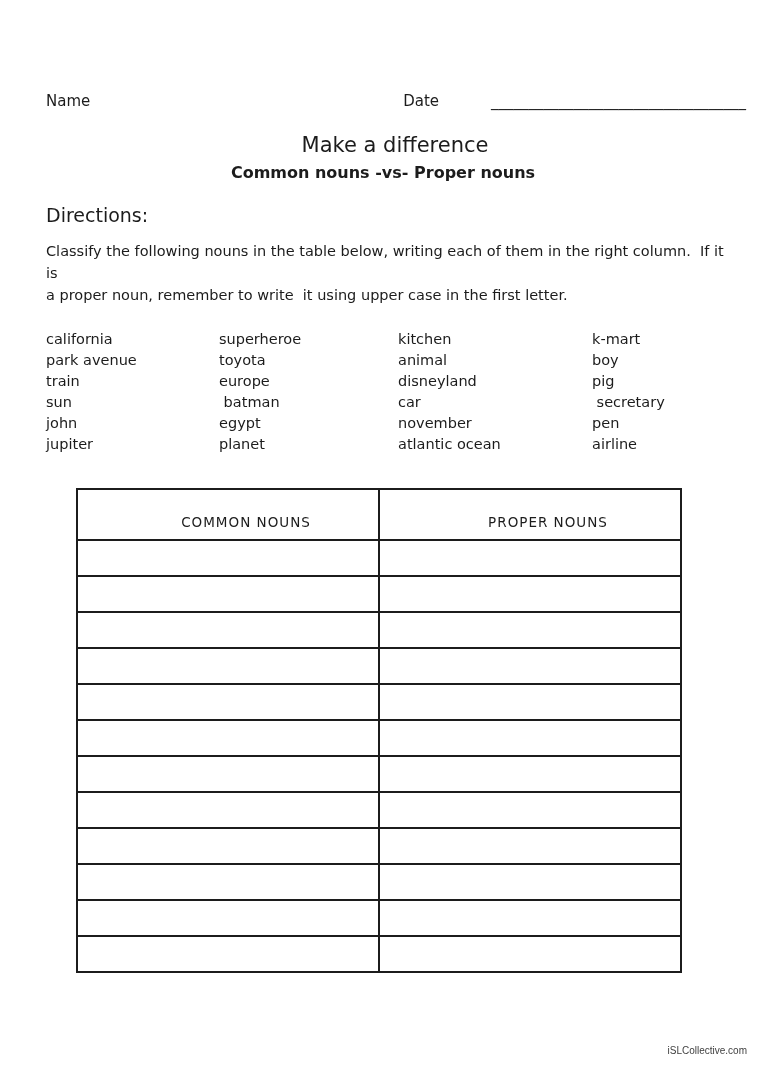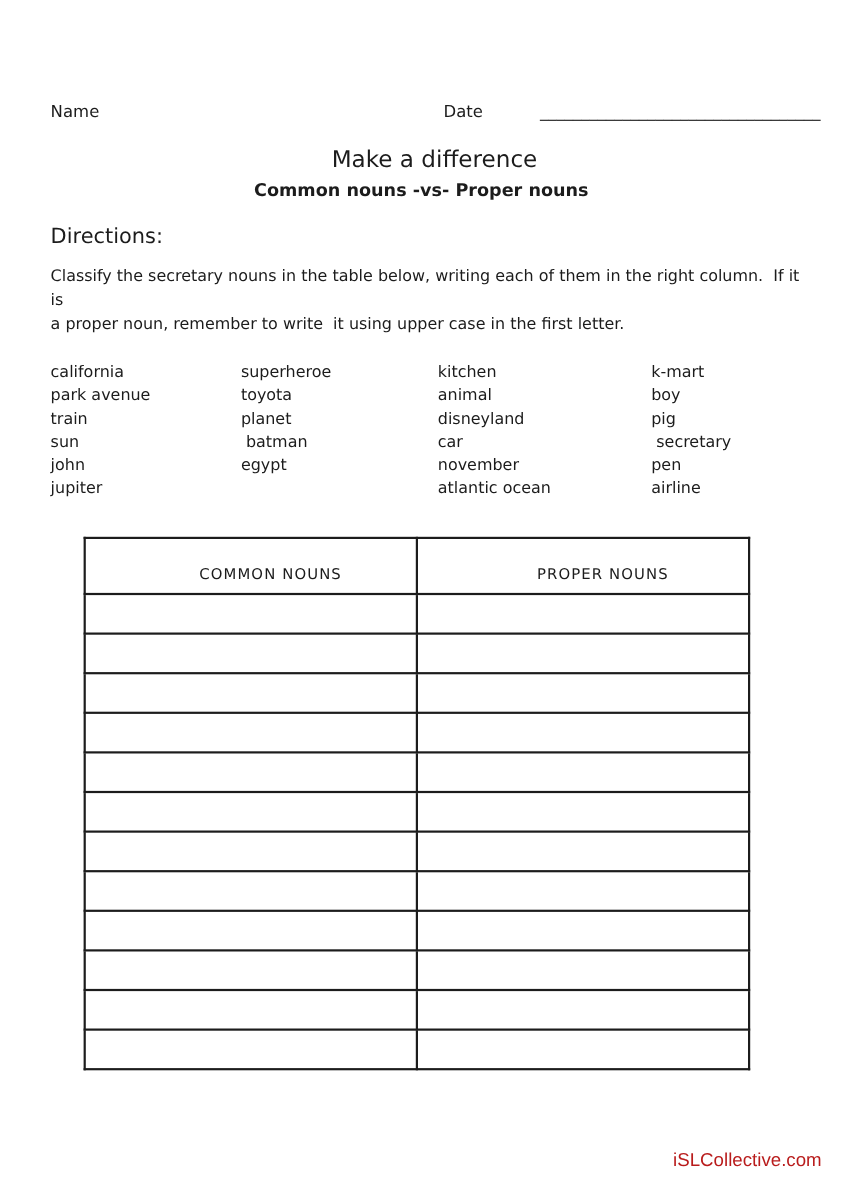--- a/index.html
+++ b/index.html
@@ -103,22 +103,22 @@
     padding-bottom: 9px;
     padding-left: 36px;
   }
   .noun-table td { height: 34px; }
 
   
   .footer-watermark {
     position: absolute;
     top: 1045px;
     right: 19px;
-    font-size: 17px;
-    color: #b91c1c;
+    font-size: 10px;
+    color: #404040;
     font-family: "Liberation Sans", sans-serif;
   }
 </style>
 </head>
 <body>
 
 <div class="page">
 
   <div class="name-date-row">
     <div class="name-group">
@@ -127,38 +127,39 @@
     <div class="date-group">
       <span>Date</span>
       <span class="blank-line">__________________________________</span>
     </div>
   </div>
 
   <div class="title">Make a difference</div>
   <div class="subtitle">Common nouns -vs- Proper nouns</div>
 
   <div class="directions-label">Directions:</div>
-  <div class="directions-text">Classify the secretary nouns in the table below, writing each of them in the right column.  If it is
+  <div class="directions-text">Classify the following nouns in the table below, writing each of them in the right column.  If it is
 a proper noun, remember to write  it using upper case in the first letter.</div>
 
   <div class="word-bank">
       <div class="word-col">
         <div class="word">california</div>
         <div class="word">park avenue</div>
         <div class="word">train</div>
         <div class="word">sun</div>
         <div class="word">john</div>
         <div class="word">jupiter</div>
       </div>
       <div class="word-col">
         <div class="word">superheroe</div>
         <div class="word">toyota</div>
-        <div class="word">planet</div>
+        <div class="word">europe</div>
         <div class="word"> batman</div>
         <div class="word">egypt</div>
+        <div class="word">planet</div>
       </div>
       <div class="word-col">
         <div class="word">kitchen</div>
         <div class="word">animal</div>
         <div class="word">disneyland</div>
         <div class="word">car</div>
         <div class="word">november</div>
         <div class="word">atlantic ocean</div>
       </div>
       <div class="word-col">

